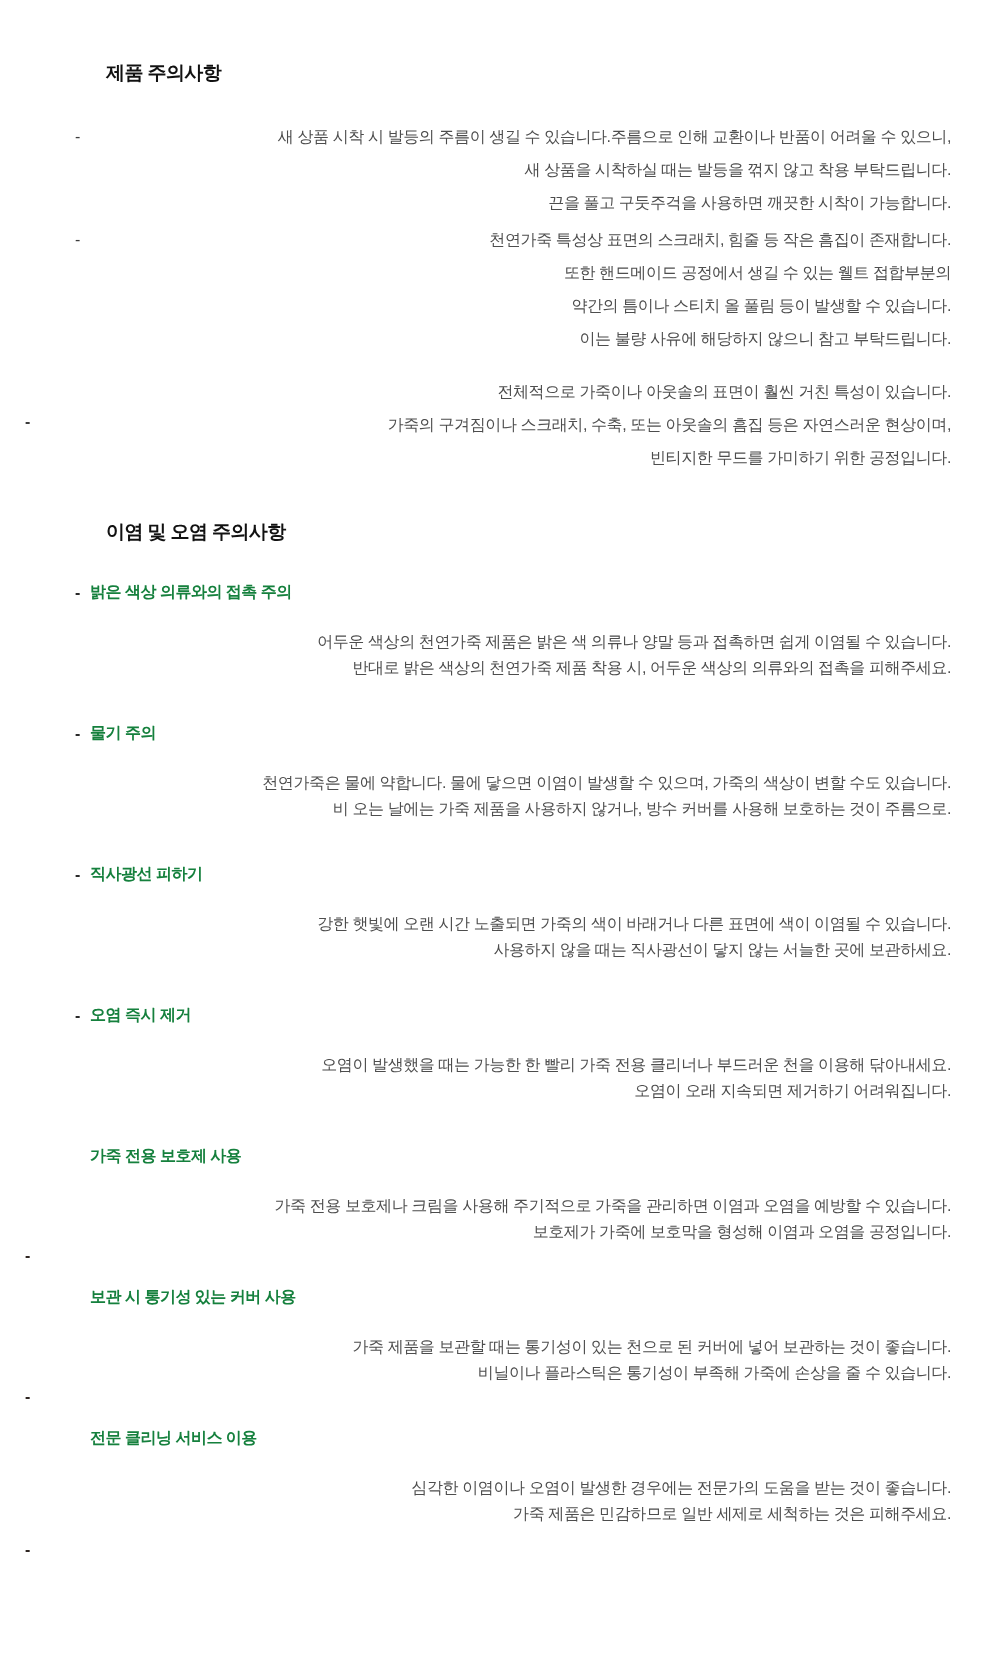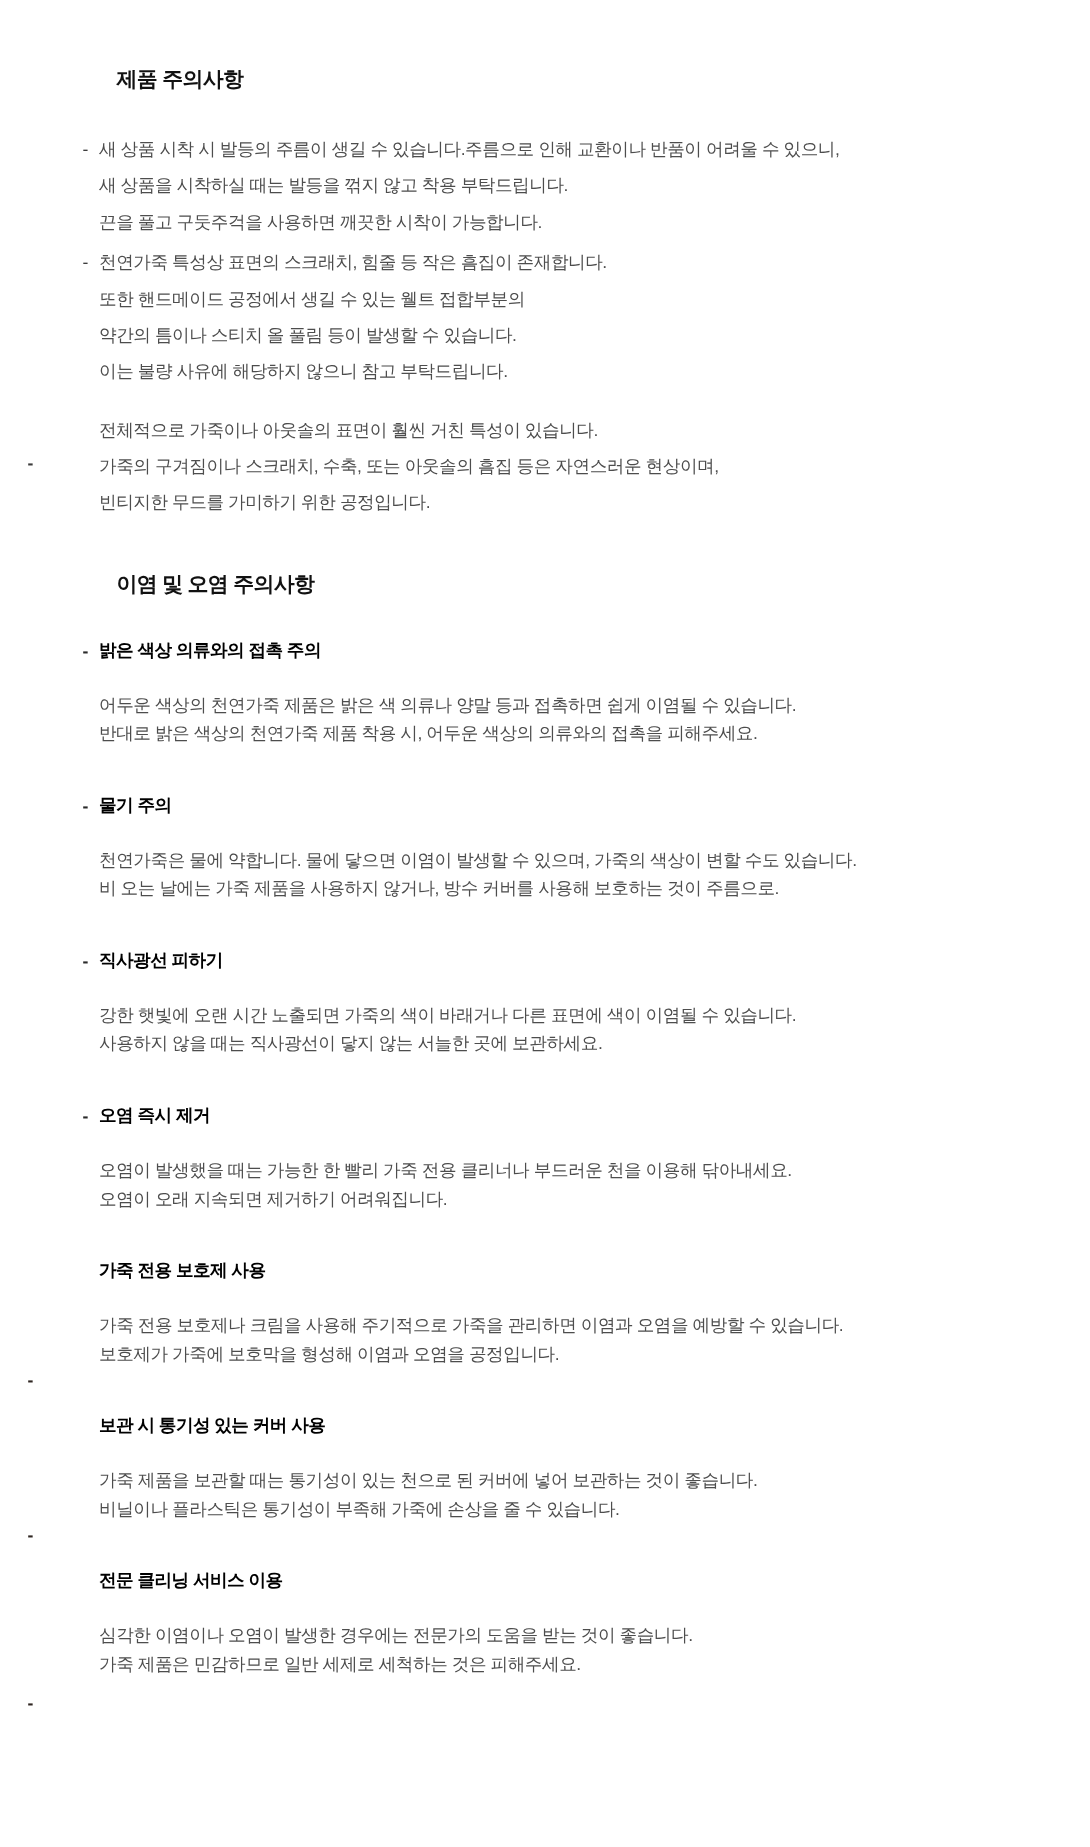--- a/index.html
+++ b/index.html
@@ -24,37 +24,37 @@
   .sec-title.second{margin-top:46px;}
   .block{
     position:relative;
     font-size:16px;
     line-height:33px;
     letter-spacing:-0.4px;
   }
   .block.b1{margin-top:36px;}
   .block.b2{margin-top:4px;}
   .block.b3{margin-top:20px;}
-  .line{white-space:nowrap;}
+  .line{white-space:nowrap;text-align:right;}
   .dash{
     position:absolute;
     color:#3d3d3d;
     font-size:16px;
     line-height:19px;
   }
   .dash.inline{left:-15px;top:6px;}
   .block .dash.inline{top:7px;}
   .dash.outside{left:-65px;top:39px;line-height:16px;font-weight:700;}
   .item{position:relative;}
   .item.first{margin-top:39px;}
   .item + .item{margin-top:42px;}
   .item-title{
     font-size:16px;
     font-weight:700;
-    color:#000000;
+    color:#15803d;
     line-height:19px;
     letter-spacing:-0.5px;
   }
   .item .dash.inline{top:1px;font-weight:700;color:#2a2a2a;}
   .item-body{
     margin-top:28px;
     font-size:16px;
     line-height:26px;
     letter-spacing:-0.4px;
   }

